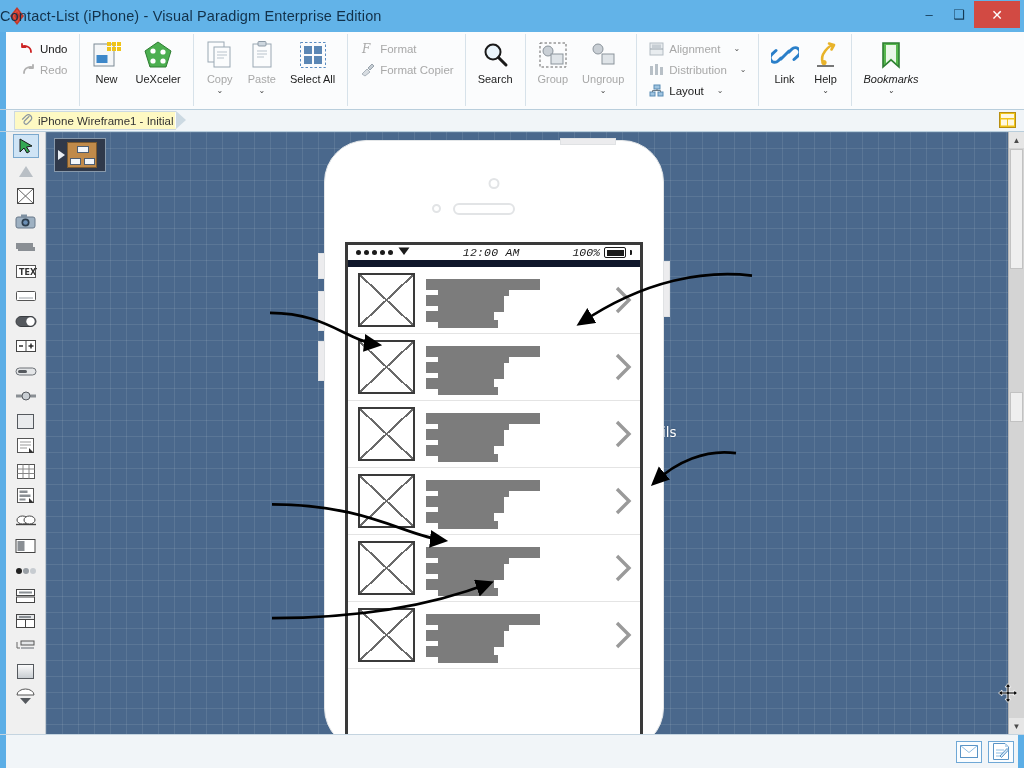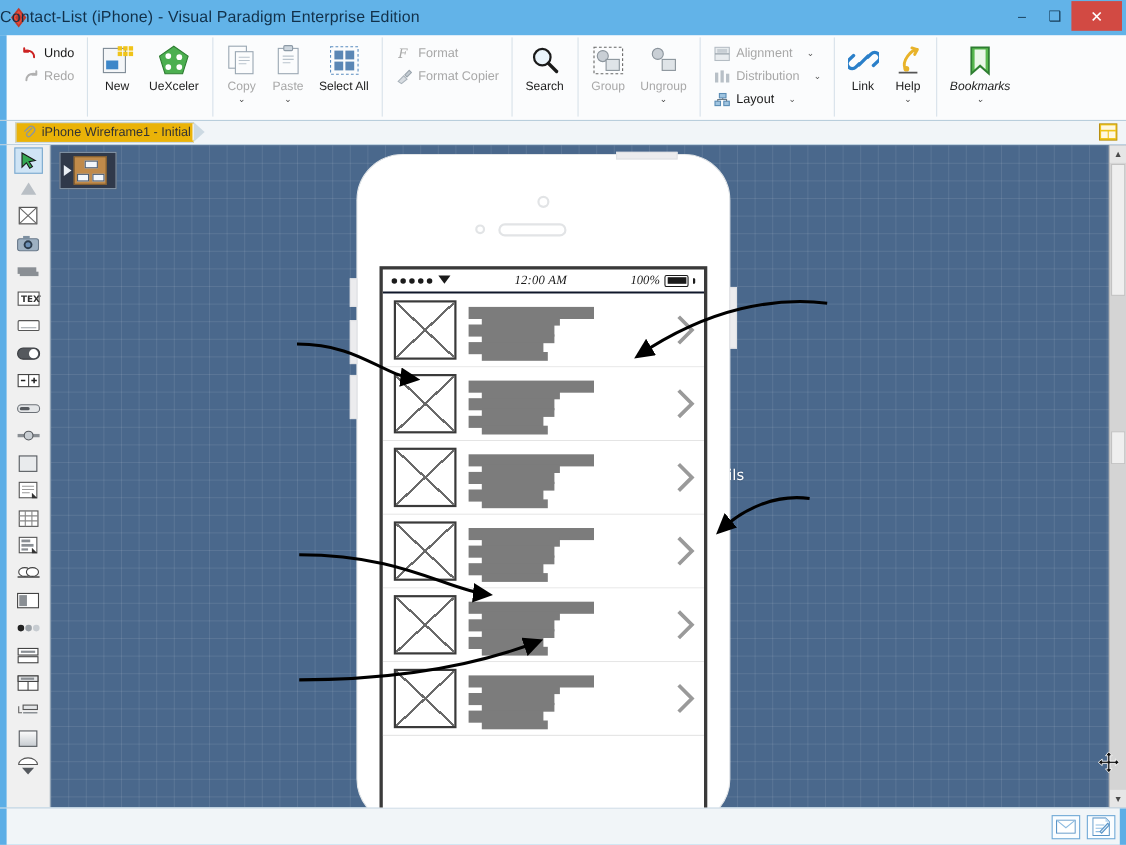--- a/index.html
+++ b/index.html
@@ -101,21 +101,21 @@
     flex:0 0 22px; height:22px; background:#f1f5f8;
     border-bottom:1px solid #b9cedc;
     display:flex; align-items:center; padding-left:14px;
     position:relative;
   }
   #breadcrumb-bar::before {
     content:""; position:absolute; left:0; top:0; bottom:0; width:6px; background:#5caee6;
   }
   .crumb {
     display:flex; align-items:center; gap:5px;
-    background:#eab308; border:1px solid #ccd9e2; border-right:none;
+    background:#fef9c3; border:1px solid #ccd9e2; border-right:none;
     height:19px; padding:0 2px 0 5px; font-size:11.5px; color:#333;
     position:relative;
   }
   .crumb::after {
     content:""; position:absolute; right:-10px; top:-1px;
     width:0; height:0; border-top:9.5px solid transparent;
     border-bottom:9.5px solid transparent; border-left:10px solid #ccd9e2;
   }
   .crumb-inner-arrow {
     position:absolute; right:-8px; top:0;
@@ -198,23 +198,23 @@
     position:absolute; left:-7px; width:7px; background:#ececee; border:1px solid #e0e2e4;
   }
   #phone .btn-right {
     position:absolute; right:-7px; width:7px; background:#ececee; border:1px solid #e0e2e4;
   }
   #screen {
     position:absolute; left:20px; top:101px; right:20px; bottom:0;
     background:#fff; border:3px solid #3a3a3a; overflow:hidden;
   }
   #ios-status {
-    height:22px; border-bottom:2px solid #0f172a;
+    height:22px; border-bottom:7px solid #0f172a;
     display:flex; align-items:center; padding:0 8px;
-    font-size:11.5px; font-family:Liberation Serif, serif; font-style:italic; color:#1b1b1b;
+    font-size:11.5px; font-family:Liberation Mono, monospace; font-style:italic; color:#1b1b1b;
   }
   .dots { display:flex; gap:3px; align-items:center; }
   .dots i { width:5px;height:5px;border-radius:50%;background:#1b1b1b;display:block; }
   .wifi { margin-left:5px; }
   #ios-time { flex:1 1 auto; text-align:center; letter-spacing:.2px; }
   #ios-batt { display:flex; align-items:center; gap:4px; }
   .batt-body { width:22px;height:11px;border:1.5px solid #1b1b1b;border-radius:2px;
     position:relative; display:flex; align-items:center; padding:1.5px; }
   .batt-body span { background:#1b1b1b; height:100%; width:100%; display:block; }
   .batt-cap { width:2px;height:5px;background:#1b1b1b;border-radius:0 1px 1px 0; }

